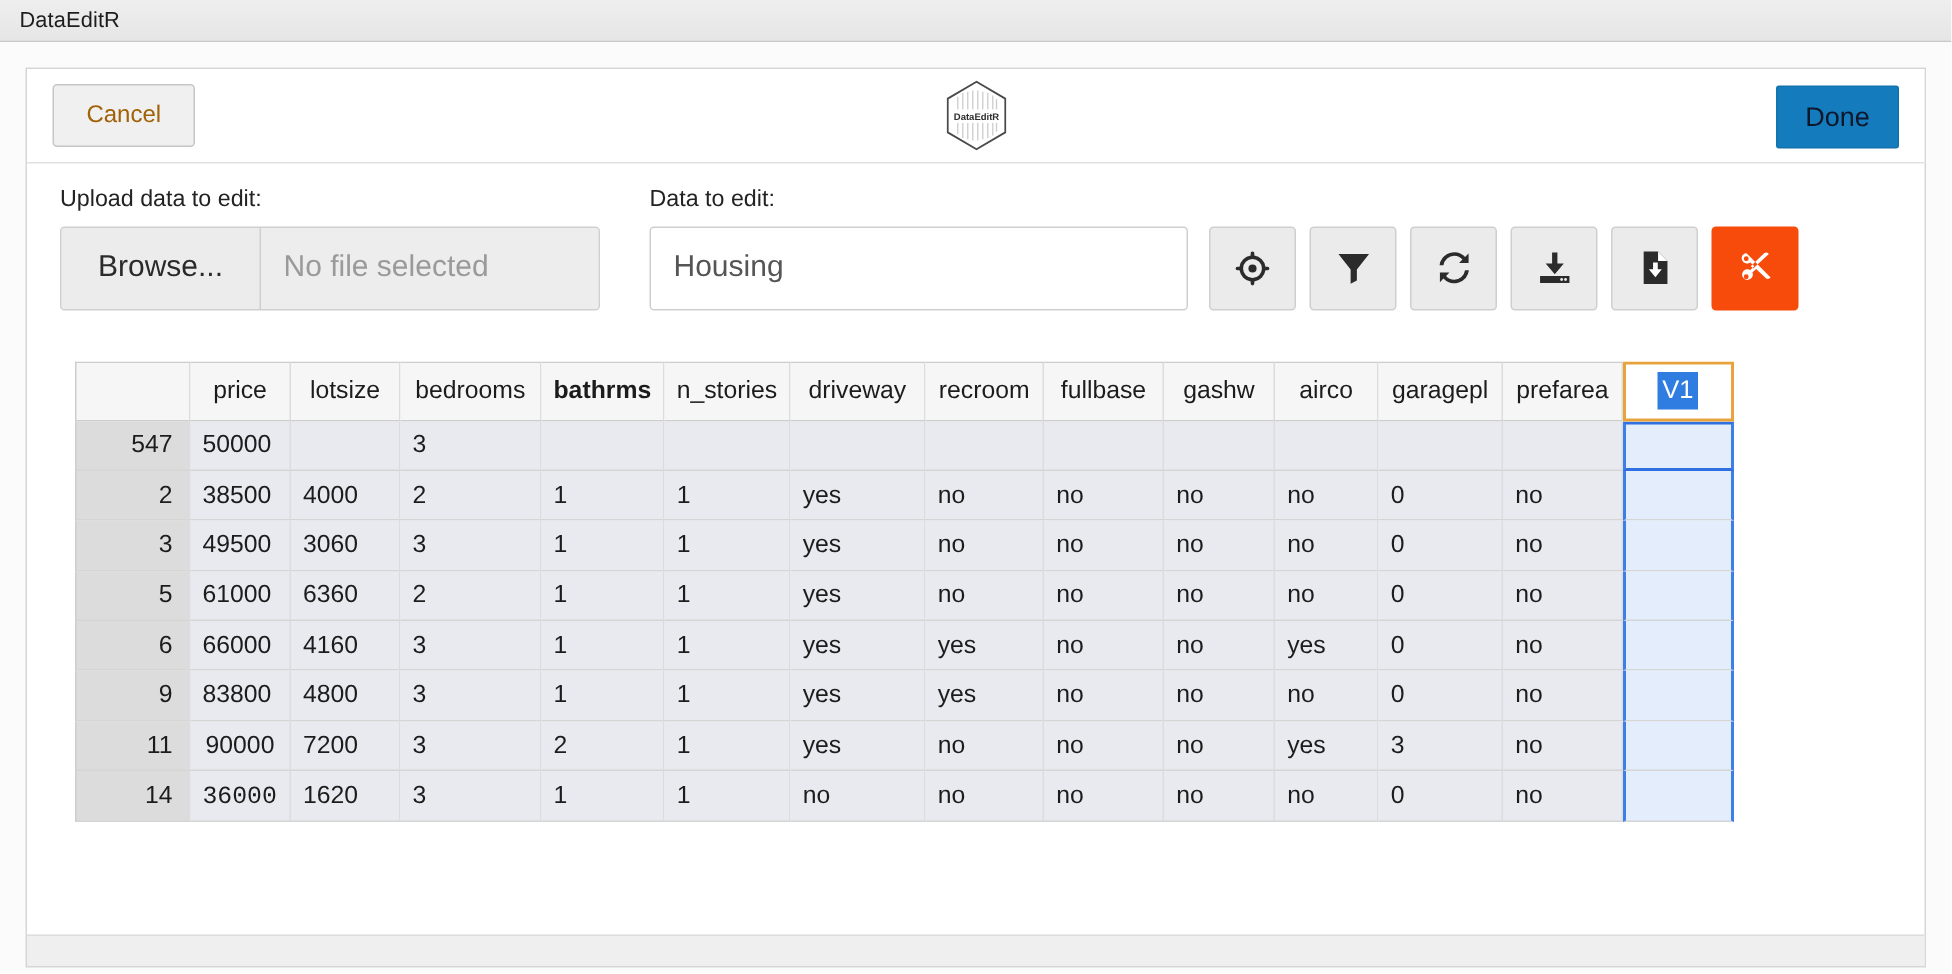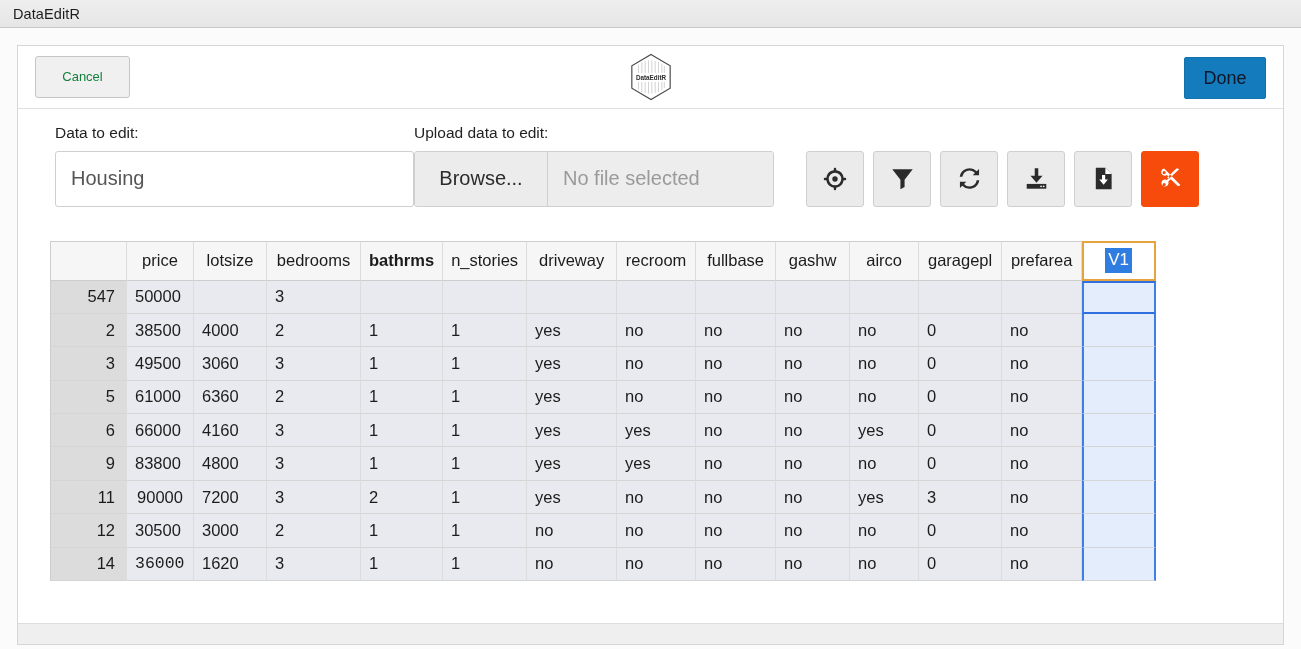--- a/index.html
+++ b/index.html
@@ -45,21 +45,21 @@
     display: flex; align-items: center;
     position: relative;
     padding: 0 17px;
     background: #fff;
   }
   #cancel-btn {
     width: 95px; height: 42px;
     background: #f0f0f0;
     border: 1px solid #c6c6c6;
     border-radius: 3px;
-    font-size: 13px; color: #15803d;
+    font-size: 16px; color: #a16207;
     font-family: "Liberation Sans", sans-serif;
     cursor: pointer;
     line-height: 40px;
     text-align: center;
     padding: 0;
   }
   #header-center {
     position: absolute;
     left: 0; right: 0; top: 0; bottom: 0;
     display: flex; align-items: center; justify-content: center;
@@ -267,31 +267,31 @@
             <text x="30" y="33.6" text-anchor="middle" font-family="'Liberation Sans',sans-serif" font-size="7.6" font-weight="bold" fill="#2e2e2e">DataEditR</text>
           </svg>
         </span>
       </div>
 
       <button id="done-btn">Done</button>
     </div>
 
     <div id="controls">
 
-      <div class="field-group" id="data-group">
-        <span class="field-label">Data to edit:</span>
-        <input id="data-input" type="text" value="Housing" style="">
-      </div>
-
       <div class="field-group" id="upload-group">
         <span class="field-label">Upload data to edit:</span>
         <div id="file-input-wrap">
           <button id="browse-btn">Browse...</button>
           <div id="file-placeholder">No file selected</div>
         </div>
+      </div>
+
+      <div class="field-group" id="data-group">
+        <span class="field-label">Data to edit:</span>
+        <input id="data-input" type="text" value="Housing" style="">
       </div>
 
       <div id="toolbar">
 
         <button class="tool-btn">
           <span>
             <svg width="26" height="26" viewBox="0 0 24 24" fill="#2b2b2b">
               <path d="M12 1.6c-.62 0-1.12.5-1.12 1.12v1.3a8.2 8.2 0 0 0-6.86 6.86h-1.3a1.12 1.12 0 1 0 0 2.24h1.3a8.2 8.2 0 0 0 6.86 6.86v1.3a1.12 1.12 0 1 0 2.24 0v-1.3a8.2 8.2 0 0 0 6.86-6.86h1.3a1.12 1.12 0 1 0 0-2.24h-1.3a8.2 8.2 0 0 0-6.86-6.86v-1.3c0-.62-.5-1.12-1.12-1.12zm0 4.6a5.8 5.8 0 1 1 0 11.6 5.8 5.8 0 0 1 0-11.6z"></path>
               <circle cx="12" cy="12" r="2.5"></circle>
             </svg>
@@ -474,36 +474,20 @@
               <td style="width: 90px;">yes</td>
               <td style="width: 79px;">no</td>
               <td style="width: 80px;">no</td>
               <td style="width: 74px;">no</td>
               <td style="width: 69px;">yes</td>
               <td style="width: 83px;">3</td>
               <td style="width: 80px;">no</td>
               <td class="selcol" style="width: 74px;"></td>
             </tr>
             <tr>
-              <td class="rownum" style="width: 77px;">12</td>
-              <td style="width: 67px;">30500</td>
-              <td style="width: 73px;">3000</td>
-              <td style="width: 94px;">2</td>
-              <td style="width: 78px;">1</td>
-              <td style="width: 84px;">1</td>
-              <td style="width: 90px;">no</td>
-              <td style="width: 79px;">no</td>
-              <td style="width: 80px;">no</td>
-              <td style="width: 74px;">no</td>
-              <td style="width: 69px;">no</td>
-              <td style="width: 83px;">0</td>
-              <td style="width: 80px;">no</td>
-              <td class="selcol" style="width: 74px;"></td>
-            </tr>
-            <tr>
               <td class="rownum" style="width: 77px;">14</td>
               <td style="width: 67px; font-family: Liberation Mono, monospace;">36000</td>
               <td style="width: 73px;">1620</td>
               <td style="width: 94px;">3</td>
               <td style="width: 78px;">1</td>
               <td style="width: 84px;">1</td>
               <td style="width: 90px;">no</td>
               <td style="width: 79px;">no</td>
               <td style="width: 80px;">no</td>
               <td style="width: 74px;">no</td>

